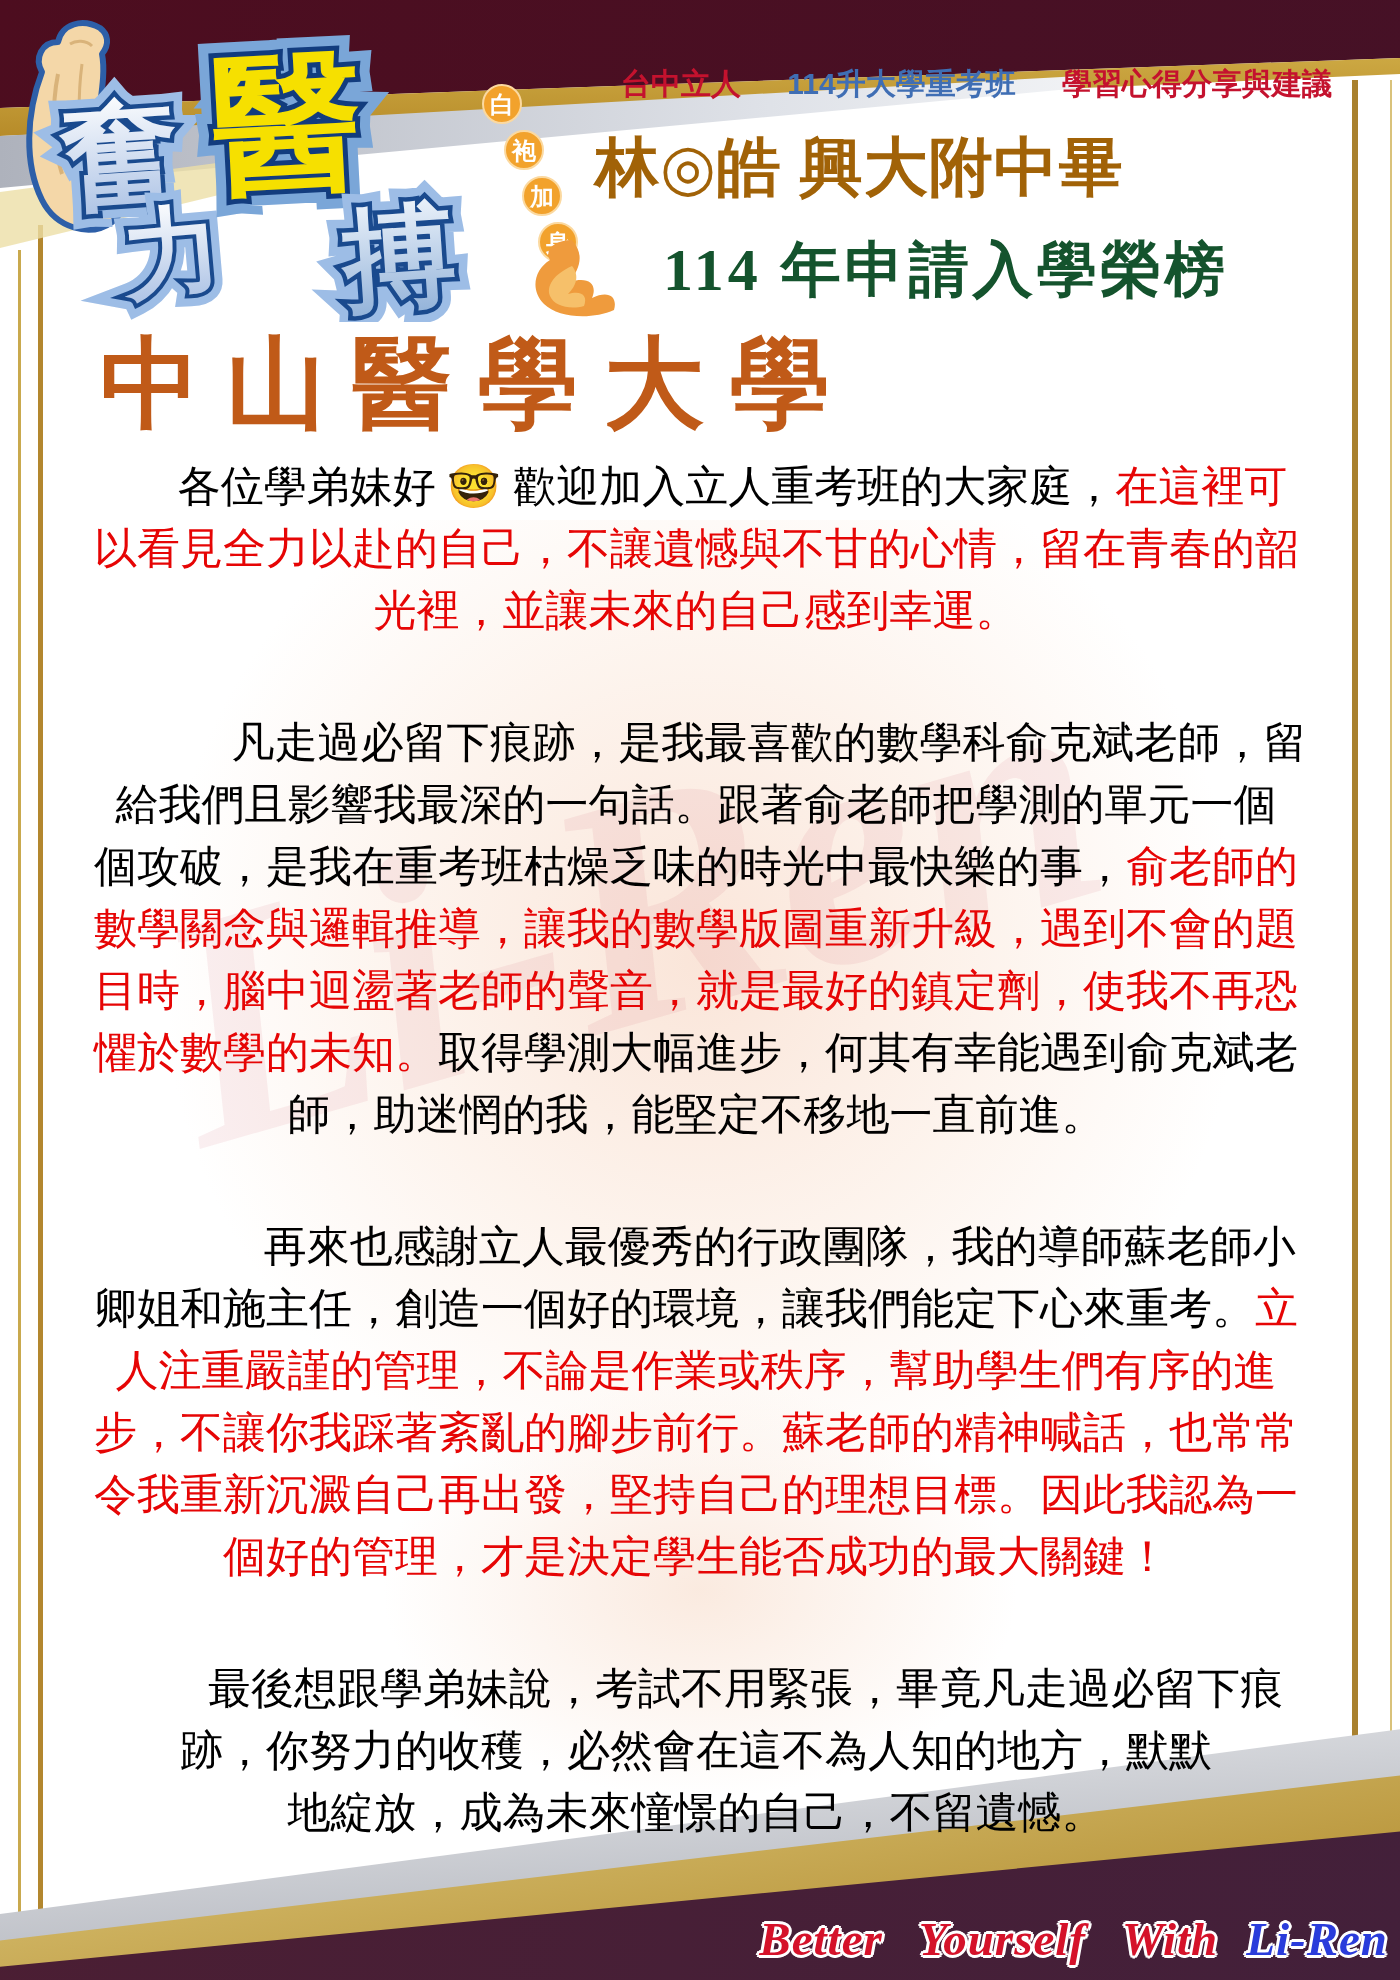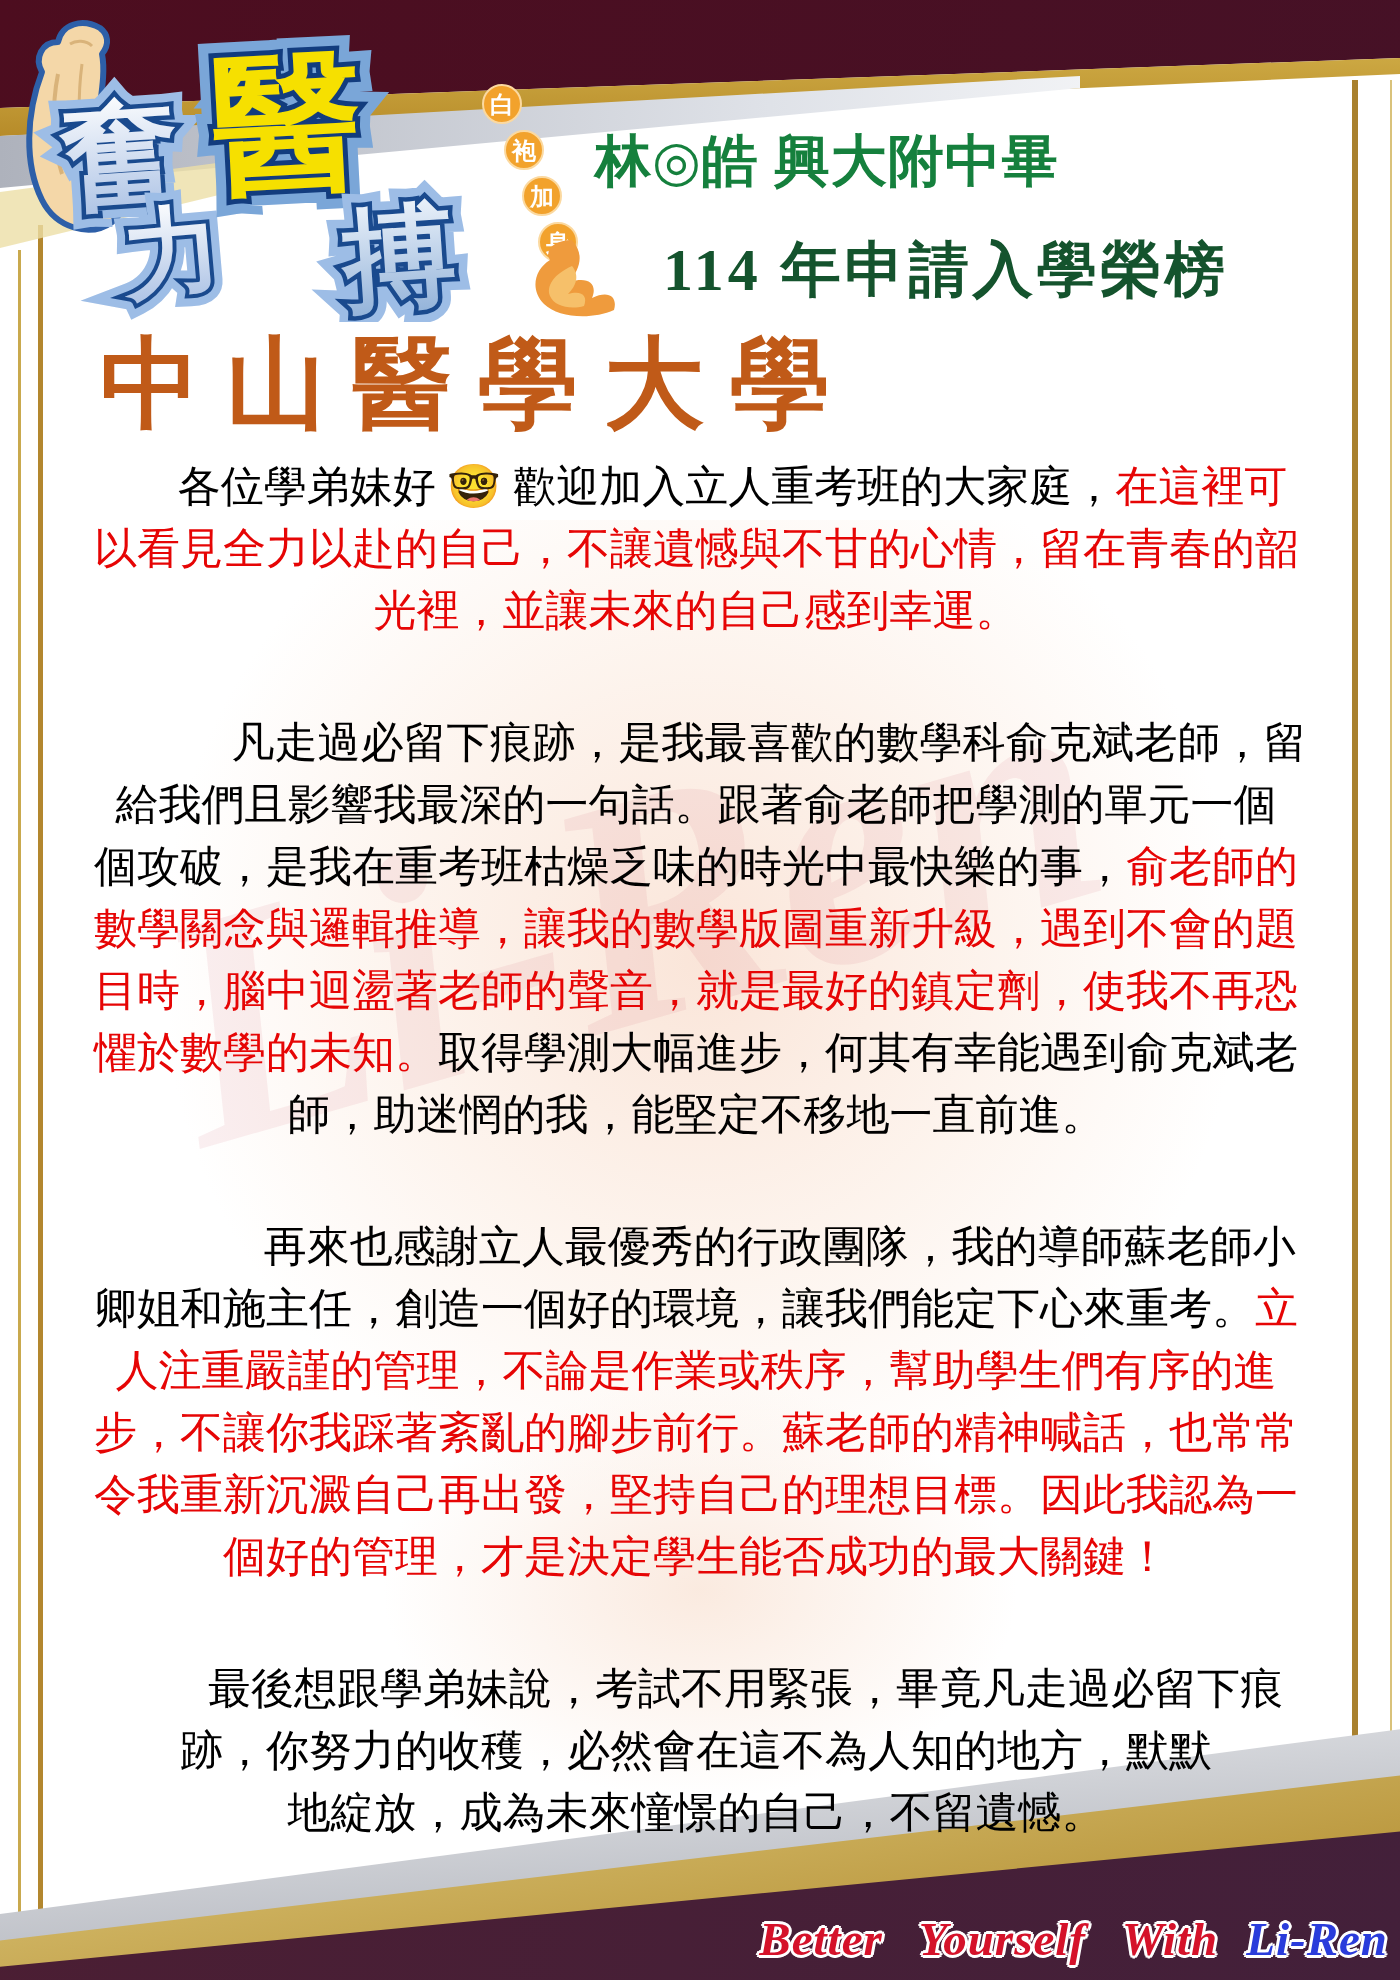--- a/index.html
+++ b/index.html
@@ -39,21 +39,21 @@
 
   
   .tagline{position:absolute;left:560px;right:68px;top:64px;z-index:6;text-align:right;
     font-size:30px;font-weight:bold;white-space:nowrap;}
   .tagline .seg+.seg{margin-left:38px;}
   .tag-red{color:#c4122e;}
   .tag-blue{color:#3f6eb4;}
 
   .student-name{position:absolute;left:595px;top:124px;z-index:6;white-space:nowrap;
     font-family:"Liberation Serif","DejaVu Serif",serif;
-    font-size:56px;font-weight:900;color:#15803d;letter-spacing:1px;}
+    font-size:64px;font-weight:900;color:#a16207;letter-spacing:1px;}
   .honor{position:absolute;left:663px;top:230px;z-index:6;white-space:nowrap;
     font-family:"Liberation Serif","DejaVu Serif",serif;
     font-size:60px;font-weight:900;color:#14532d;letter-spacing:4px;}
 
   .dept{position:absolute;left:100px;right:92px;top:318px;z-index:6;
     display:flex;justify-content:space-between;align-items:baseline;
     font-family:"Liberation Serif","DejaVu Serif",serif;
     font-size:100px;font-weight:900;color:#c05a18;white-space:nowrap;}
   .dept .school{letter-spacing:.26em;}
   .dept .deptname{letter-spacing:.05em;}
@@ -154,20 +154,25 @@
       <circle cx="546" cy="238" r="19" fill="#f2a22c" stroke="#fbd9a0" stroke-width="2"></circle>
       <text x="546" y="247">身</text>
     </g>
 
     <g>
       <path d="M560,236 C574,252 566,266 558,278 C576,272 586,280 580,294 C596,286 606,292 602,306 C580,316 546,314 532,300 C518,286 522,266 538,256 C532,246 542,236 560,236 Z" fill="#ef9b3d"></path>
       <path d="M560,262 C568,272 564,282 556,290 C570,286 576,292 572,302 C558,306 542,302 538,292 C534,282 542,270 560,262 Z" fill="#f6c06a"></path>
     </g>
   </svg>
 
+  <div class="tagline">
+    <span class="seg tag-red">台中立人</span>
+    <span class="seg tag-blue">114升大學重考班</span>
+    <span class="seg tag-red">學習心得分享與建議</span>
+  </div>
 
   <div class="student-name">林◎皓 興大附中畢</div>
   <div class="honor">114 年申請入學榮榜</div>
   <div class="dept">
     <span class="school">中山醫學大學</span>
   </div>
 
   <div class="body">
     <p class="para ind17"><span class="bk">各位學弟妹好 🤓 歡迎加入立人重考班的大家庭，</span><span class="rd">在這裡可
 以看見全力以赴的自己，不讓遺憾與不甘的心情，留在青春的韶

